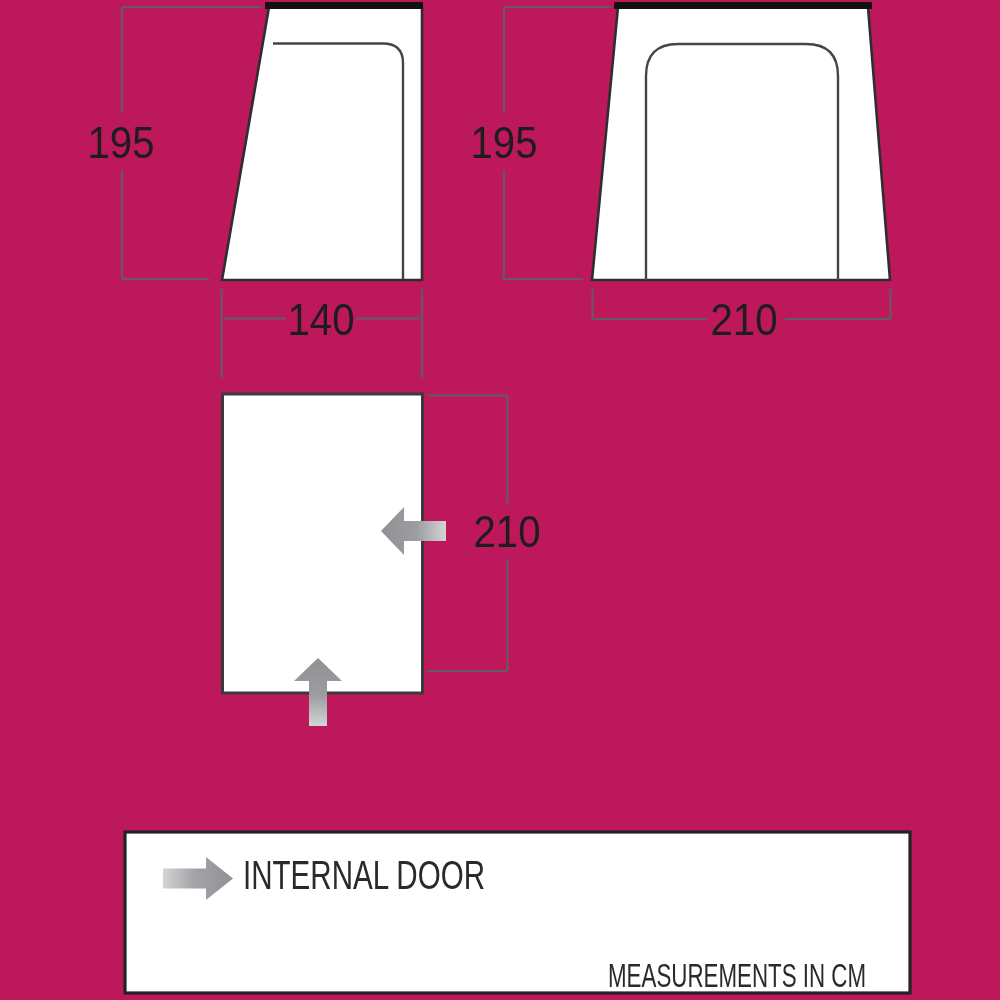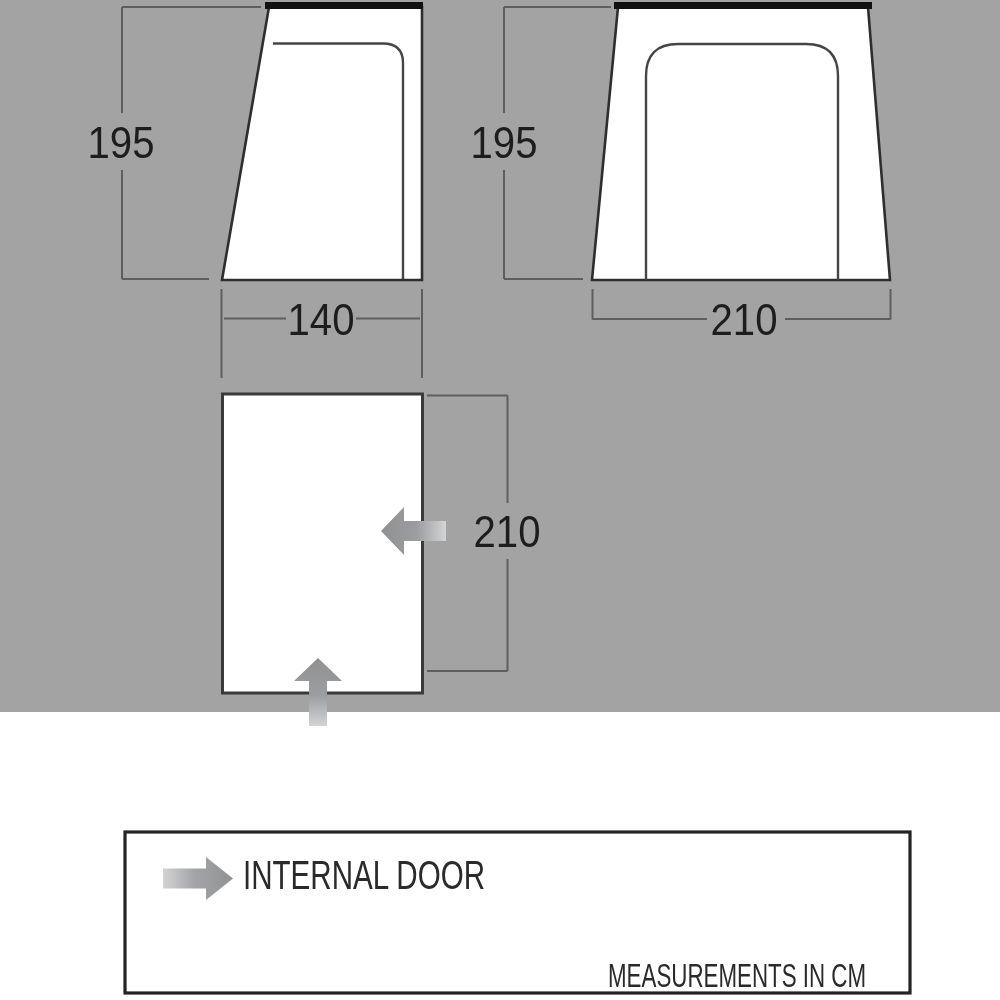--- a/index.html
+++ b/index.html
@@ -7,22 +7,22 @@
     padding: 0;
     background: #ffffff;
     width: 1000px;
     height: 1000px;
     overflow: hidden;
     font-family: "Liberation Sans", sans-serif;
   }
   .stage {
     position: relative;
     width: 1000px;
-    height: 712px;
-    background: #a3a3a3;
+    height: 1000px;
+    background: #be185d;
   }
   svg { display: block; }
   .dim-text {
     font-family: "Liberation Sans", sans-serif;
     font-size: 45px;
     fill: #1d1d1d;
   }
   .legend-text {
     font-family: "Liberation Sans", sans-serif;
     fill: #2a2a2a;

